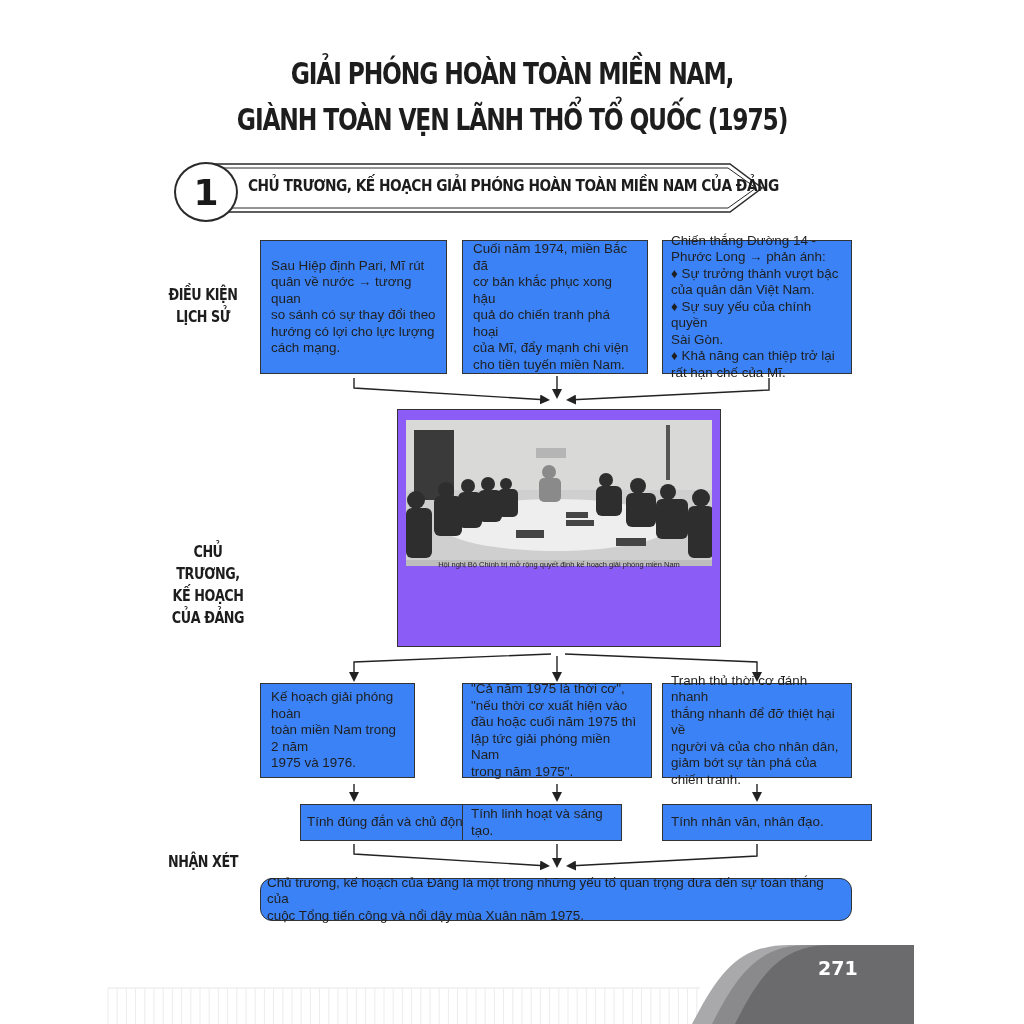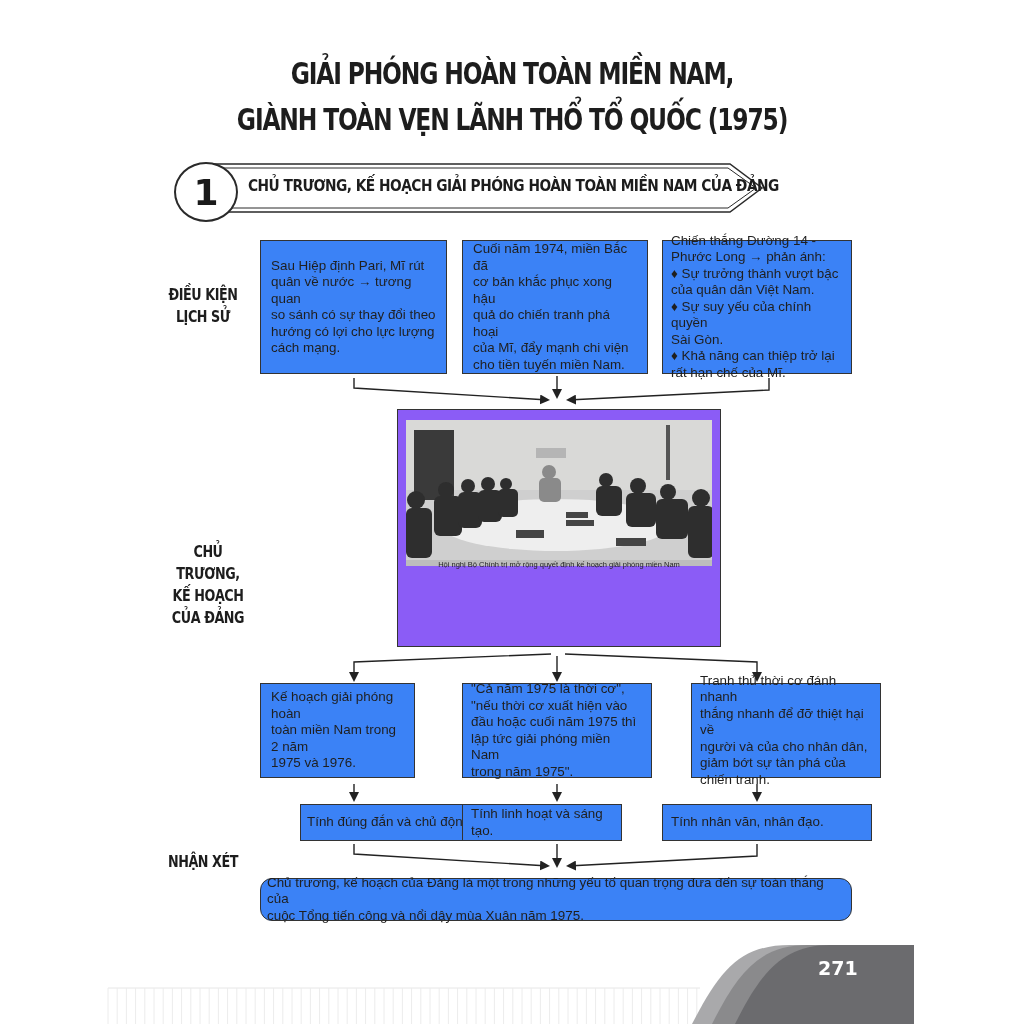--- a/index.html
+++ b/index.html
@@ -145,21 +145,21 @@
 toàn miền Nam trong 2 năm
 1975 và 1976.</span>
   </div>
 <div class="box" style="left:462px;top:683px;width:190px;height:95px;padding-left:8px;">
     <span class="txt">"Cả năm 1975 là thời cơ",
 "nếu thời cơ xuất hiện vào
 đầu hoặc cuối năm 1975 thì
 lập tức giải phóng miền Nam
 trong năm 1975".</span>
   </div>
-<div class="box" style="left:662px;top:683px;width:190px;height:95px;padding-left:8px;margin-left:29px;">
+<div class="box" style="left:662px;top:683px;width:190px;height:95px;padding-left:8px;">
     <span class="txt">Tranh thủ thời cơ đánh nhanh
 thắng nhanh để đỡ thiệt hại về
 người và của cho nhân dân,
 giảm bớt sự tàn phá của
 chiến tranh.</span>
   </div>
 
 <div class="box" style="left:260px;top:804px;width:189px;height:37px;padding-left:6px;margin-left:40px;">
     <span class="txt">Tính đúng đắn và chủ động.</span>
   </div>

